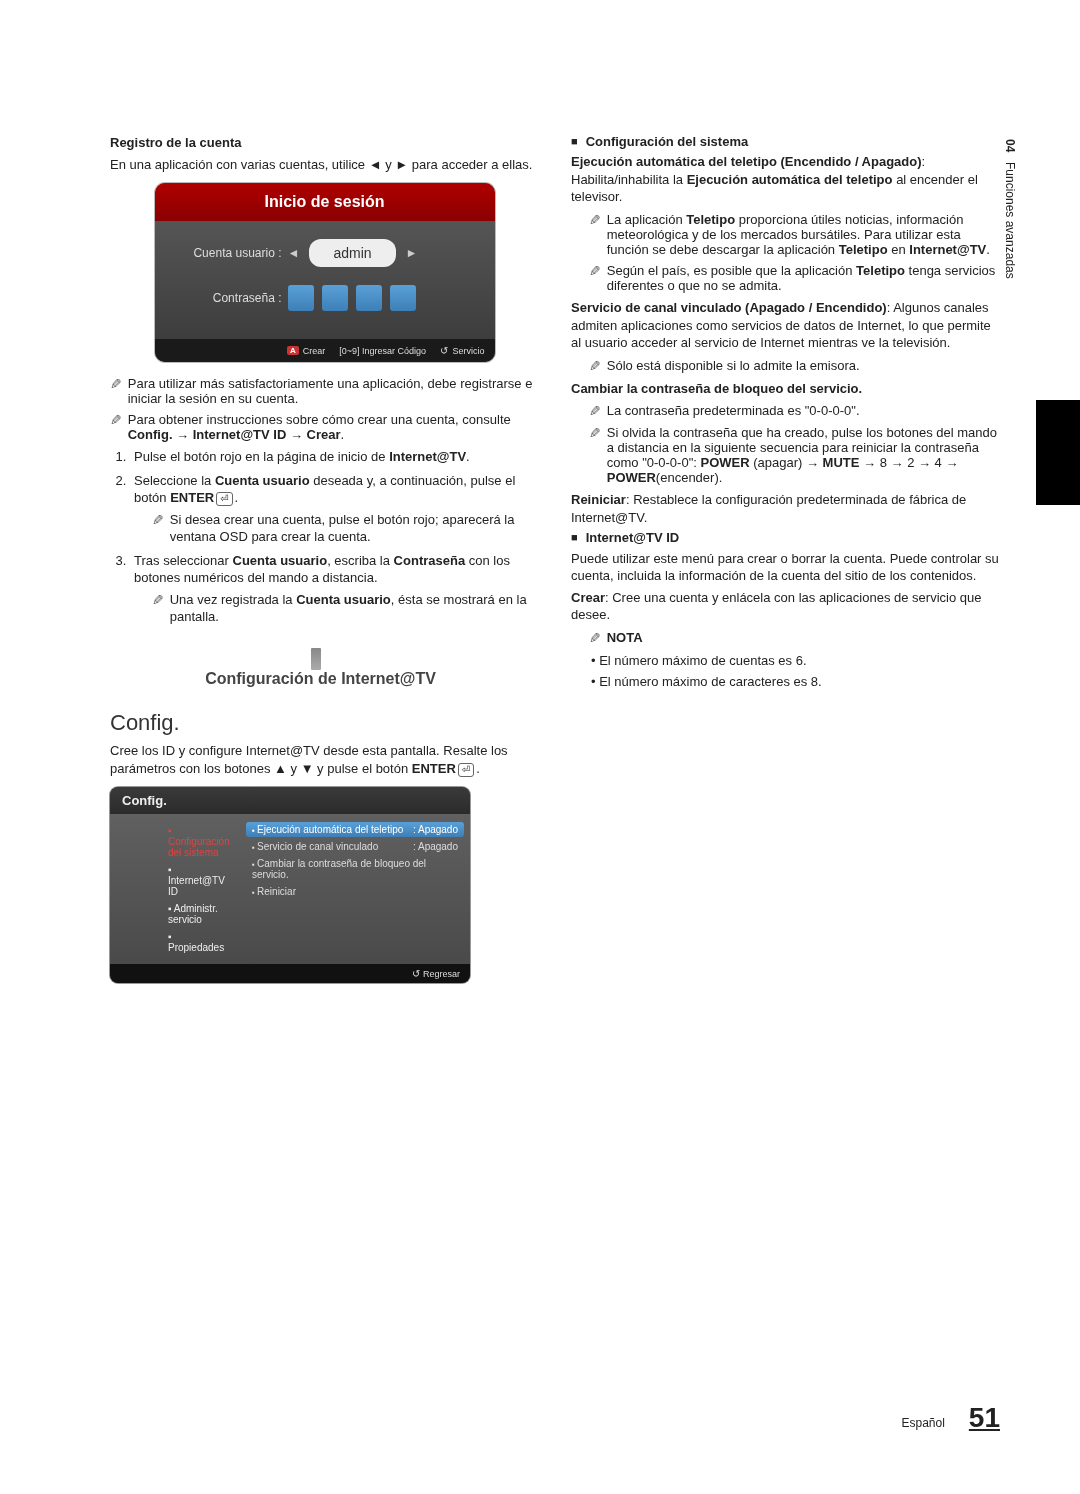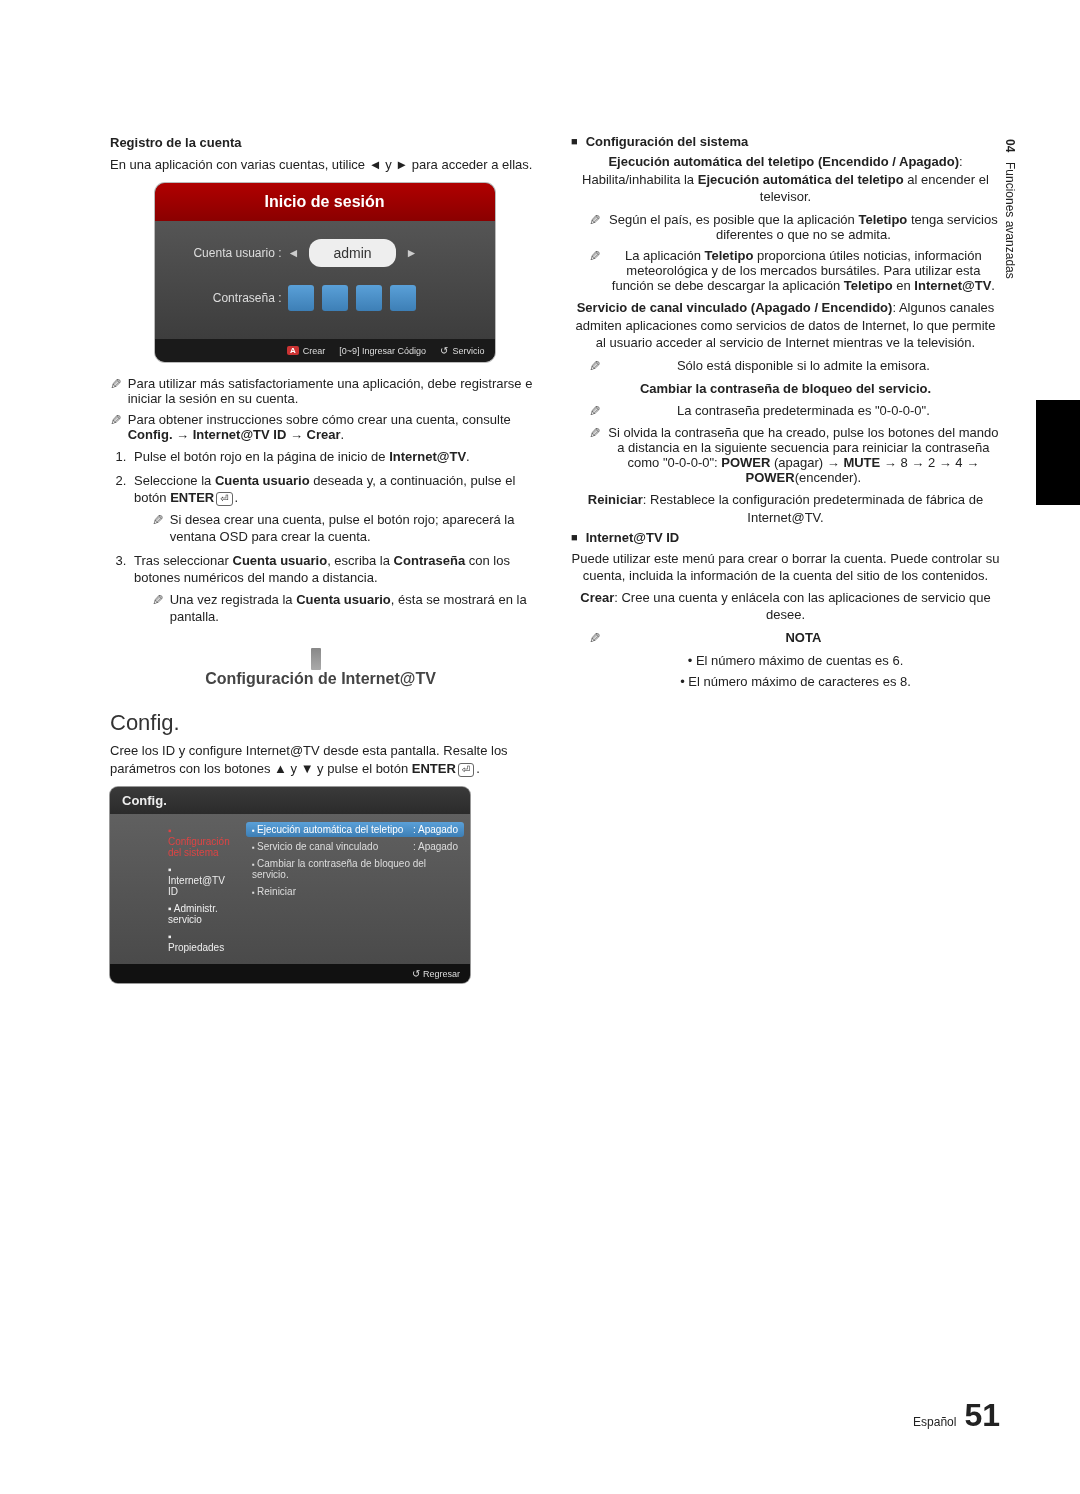--- a/index.html
+++ b/index.html
@@ -268,41 +268,41 @@
   }
   .sq-bullet::before {
     content: "■";
     font-size: 11px;
     margin-right: 8px;
     color: #222;
     line-height: 1.4;
   }
   .sq-bullet .bt { font-weight: bold; flex: 1; }
 
-  .indent { margin-left: 18px; text-align: center; }
+  .indent { margin-left: 18px; }
 
   ul.dots {
     list-style: none;
     padding-left: 20px;
     margin: 2px 0;
   }
   ul.dots li::before {
     content: "• ";
   }
 
   .page-footer {
     position: absolute;
     bottom: 60px;
     right: 80px;
     display: flex;
     align-items: baseline;
-    gap: 8px;
+    gap: 24px;
   }
   .page-footer .lang { font-size: 12px; }
-  .page-footer .num { font-size: 32px; font-weight: bold; }
+  .page-footer .num { font-size: 28px; font-weight: bold; text-decoration: underline; }
 </style>
 </head>
 <body>
 
 <div class="page">
   <div class="side-tab">
     <span class="chapter-num">04</span>
     <span class="chapter-name">Funciones avanzadas</span>
   </div>
   <div class="black-block"></div>
@@ -426,27 +426,27 @@
       <div class="sq-bullet">
           <span class="bt">Configuración del sistema</span>
         </div>
 
       <p class="indent">
         <span class="bold">Ejecución automática del teletipo (Encendido / Apagado)</span><span>: Habilita/inhabilita la </span><span class="bold">Ejecución automática del teletipo</span><span> al encender el televisor.</span>
       </p>
       <div class="note-line indent">
           <span class="note-icon"></span>
         <span class="note-text">
+          <span>La aplicación </span><span class="bold">Teletipo</span><span> proporciona útiles noticias, información meteorológica y de los mercados bursátiles. Para utilizar esta función se debe descargar la aplicación </span><span class="bold">Teletipo</span><span> en </span><span class="bold">Internet@TV</span>.
+        </span>
+        </div>
+      <div class="note-line indent">
+          <span class="note-icon"></span>
+        <span class="note-text">
           <span>Según el país, es posible que la aplicación </span><span class="bold">Teletipo</span><span> tenga servicios diferentes o que no se admita.</span>
-        </span>
-        </div>
-      <div class="note-line indent">
-          <span class="note-icon"></span>
-        <span class="note-text">
-          <span>La aplicación </span><span class="bold">Teletipo</span><span> proporciona útiles noticias, información meteorológica y de los mercados bursátiles. Para utilizar esta función se debe descargar la aplicación </span><span class="bold">Teletipo</span><span> en </span><span class="bold">Internet@TV</span>.
         </span>
         </div>
 
       <p class="indent">
         <span class="bold">Servicio de canal vinculado (Apagado / Encendido)</span><span>: Algunos canales admiten aplicaciones como servicios de datos de Internet, lo que permite al usuario acceder al servicio de Internet mientras ve la televisión.</span>
       </p>
       <div class="note-line indent">
           <span class="note-icon"></span>
         <span class="note-text">Sólo está disponible si lo admite la emisora.</span>
         </div>

